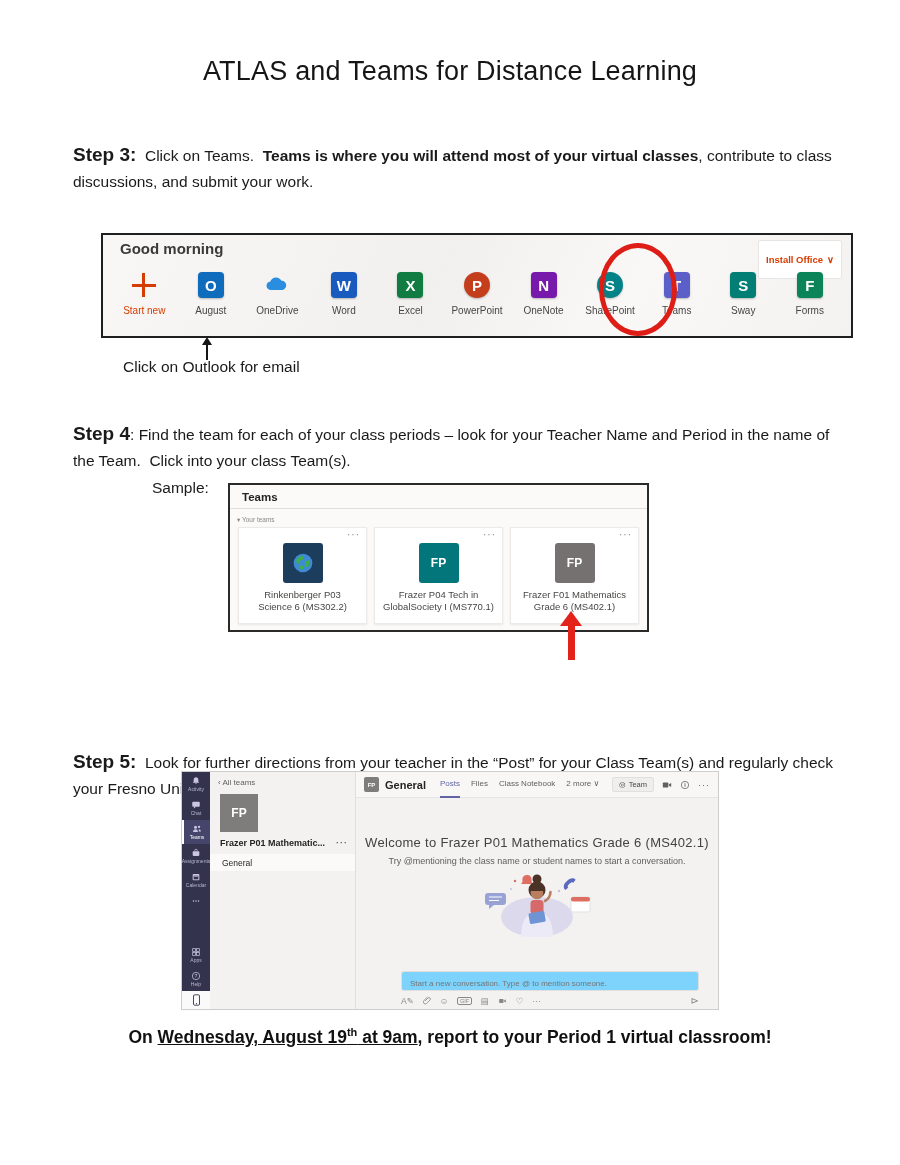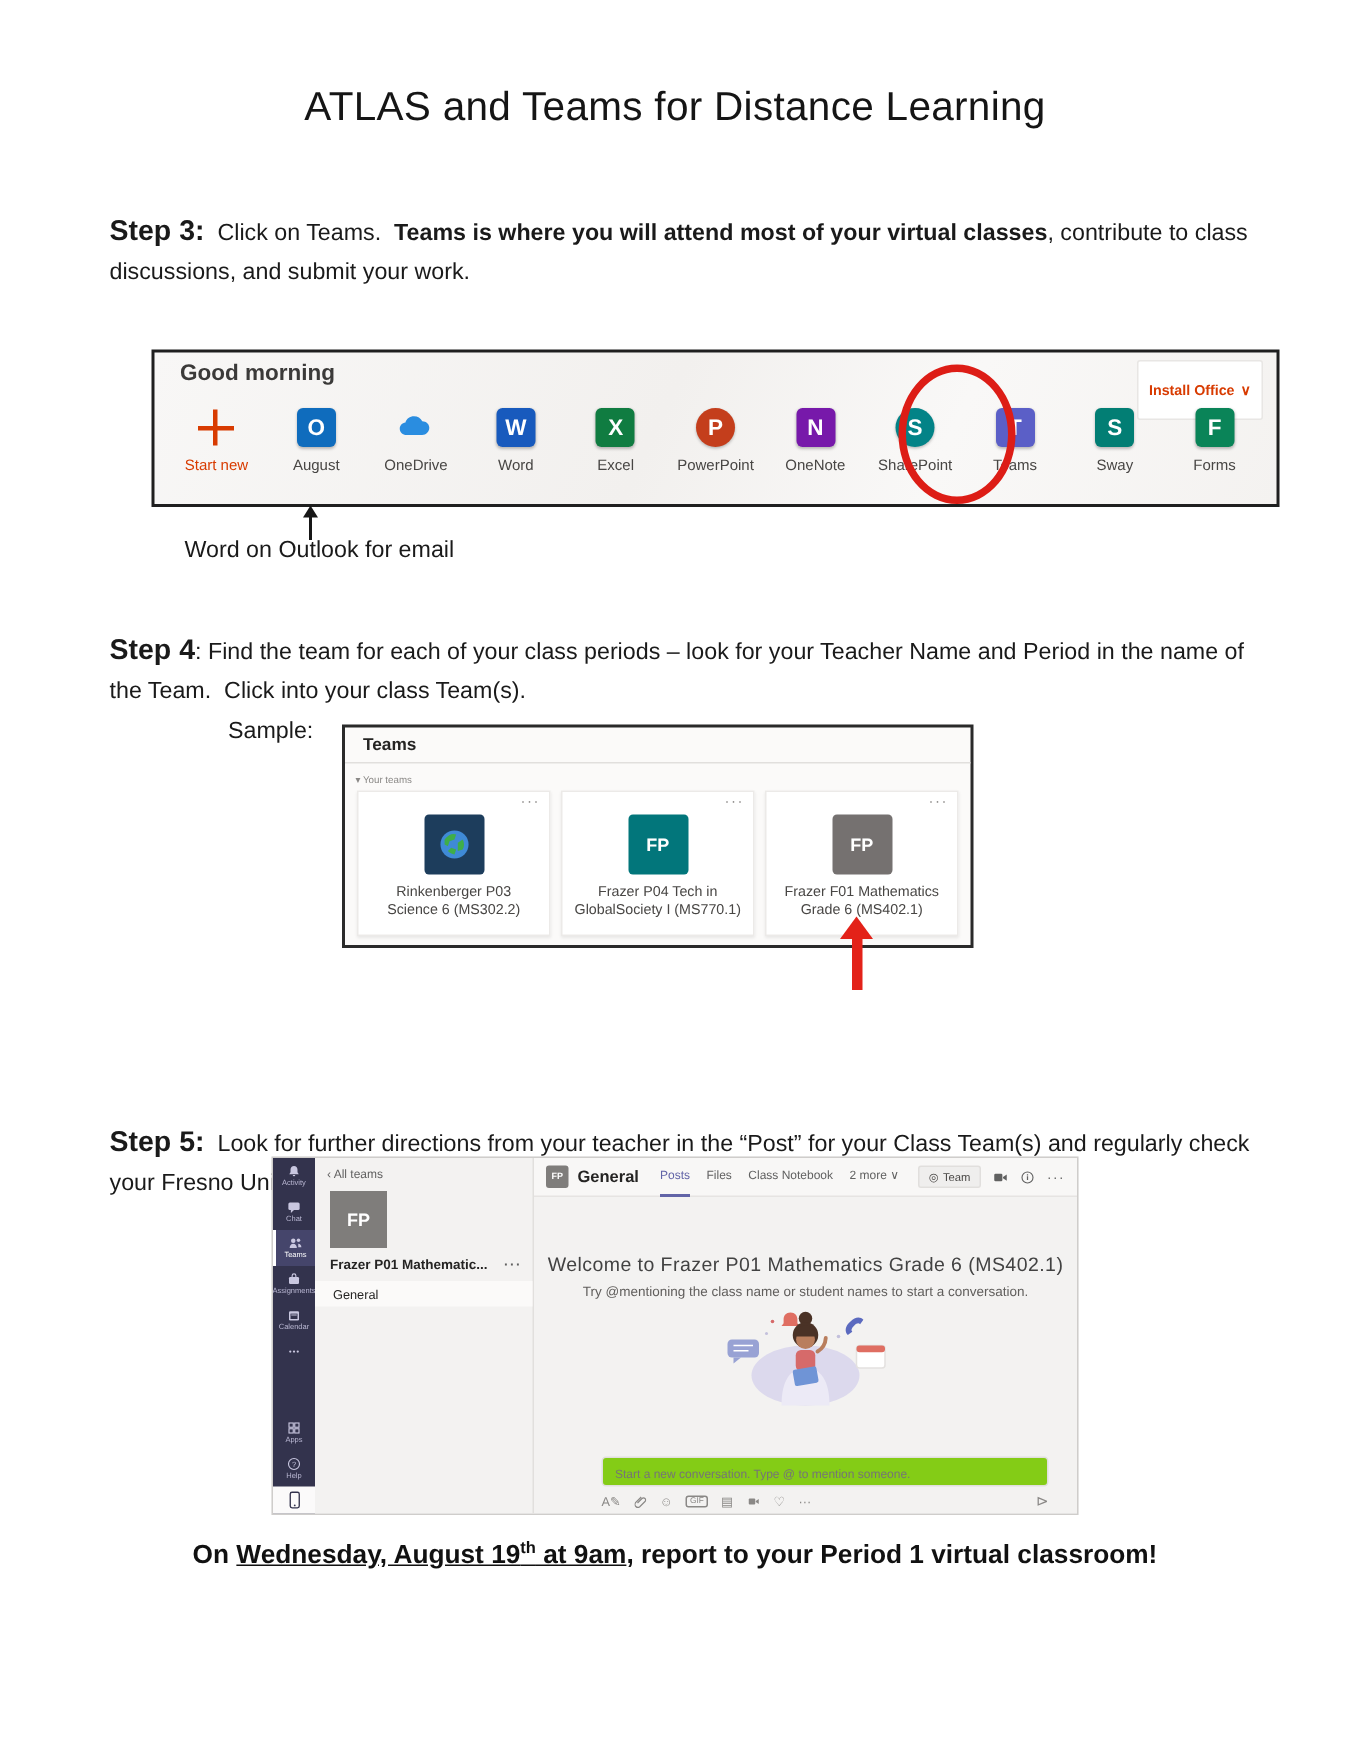--- a/index.html
+++ b/index.html
@@ -112,21 +112,21 @@
   .team-pill { border:1px solid #e1dfdd; background:#efeeed; border-radius:2px; font-size:7.5px;
                color:#484644; padding:2px 6px; display:flex; gap:3px; align-items:center; cursor:pointer; }
   .mh-dots { font-size:9px; letter-spacing:1px; cursor:pointer; }
 
   .welcome-title { position:absolute; top:63px; left:0; right:0; text-align:center;
                    font-size:13px; color:#424242; letter-spacing:0.3px; }
   .welcome-sub { position:absolute; top:84px; left:0; right:0; text-align:center;
                  font-size:9px; color:#605e5c; }
   .illustration { position:absolute; top:97px; left:50%; transform:translateX(-50%); }
 
-  .compose { position:absolute; left:45px; right:19px; top:199px; height:20px; background:#84cc16;
+  .compose { position:absolute; left:45px; right:19px; top:199px; height:20px; background:#7dd3fc;
              border:1px solid #e1dfdd; border-radius:3px; }
   .compose input { width:100%; height:100%; border:0; background:transparent; font-size:8px;
                    color:#605e5c; padding:0 8px; outline:none; font-family:"Liberation Sans", sans-serif; }
   .compose-toolbar { position:absolute; left:45px; right:19px; top:223px; display:flex; gap:9px;
                      align-items:center; color:#8a8886; font-size:8.5px; }
   .ct-icon { cursor:pointer; display:flex; align-items:center; }
   .gif-box { border:1px solid #8a8886; border-radius:2px; font-size:5.5px; padding:0 1.5px; }
   .send { margin-left:auto; font-size:10px; cursor:pointer; }
 
   
@@ -202,21 +202,21 @@
         <span class="app-label">Forms</span>
       </div>
     </div>
     <div id="teams-circle"></div>
   </div>
 
   <div id="outlook-arrow">
     <div class="head"></div>
     <div class="shaft"></div>
   </div>
-  <div class="caption" id="outlook-caption">Word on Outlook for email</div>
+  <div class="caption" id="outlook-caption">Click on Outlook for email</div>
 
   <p class="step" id="step4">
     <span class="step-label">Step 4</span><span>: Find the team for each of your class periods – look for your Teacher Name and Period in the name of the Team.&nbsp; Click into your class Team(s).</span>
   </p>
 
   <div class="caption" id="sample-label">Sample:</div>
   <div id="sample">
     <div class="sample-title">Teams</div>
     <div class="sample-divider"></div>
     <div class="sample-section">▾ <span>Your teams</span></div>

